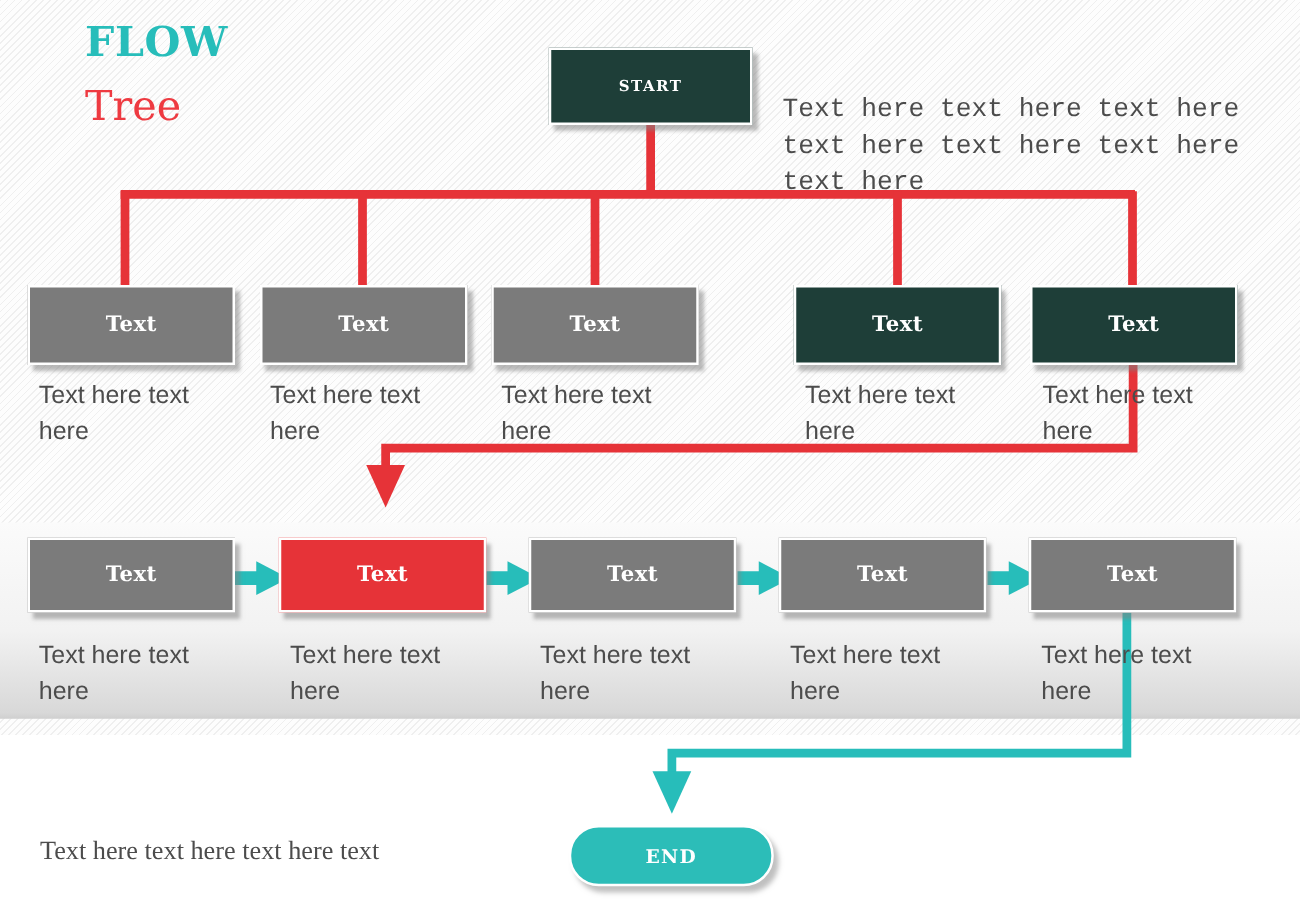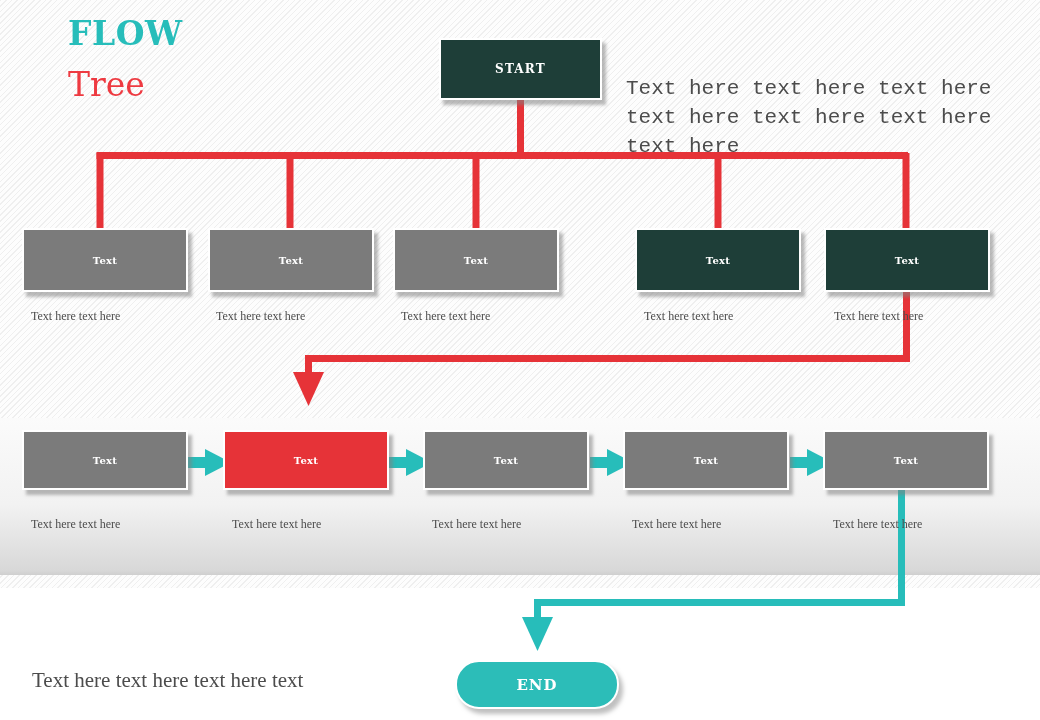--- a/index.html
+++ b/index.html
@@ -67,32 +67,32 @@
     box-sizing: border-box;
     border: 2px solid #ffffff;
     box-shadow: 4px 5px 3px rgba(130,130,130,0.55);
     display: flex;
     align-items: center;
     justify-content: center;
   }
   .node-label {
     font-family: "DejaVu Serif", serif;
     font-weight: bold;
-    font-size: 10px;
+    font-size: 17px;
     color: #ffffff;
     letter-spacing: 0.3px;
   }
   .node.gray   { background-color: #7b7b7b; }
   .node.dark   { background-color: #1e3e38; }
   .node.red    { background-color: #e63338; }
 
   .caption {
     position: absolute;
-    font-family: Liberation Serif, serif;
-    font-size: 12px;
+    font-family: Liberation Sans, sans-serif;
+    font-size: 20px;
     line-height: 29px;
     color: #4c4c4c;
   }
 
   
   #start-box {
     left: 439px;
     top: 38px;
     width: 163px;
     height: 62px;

